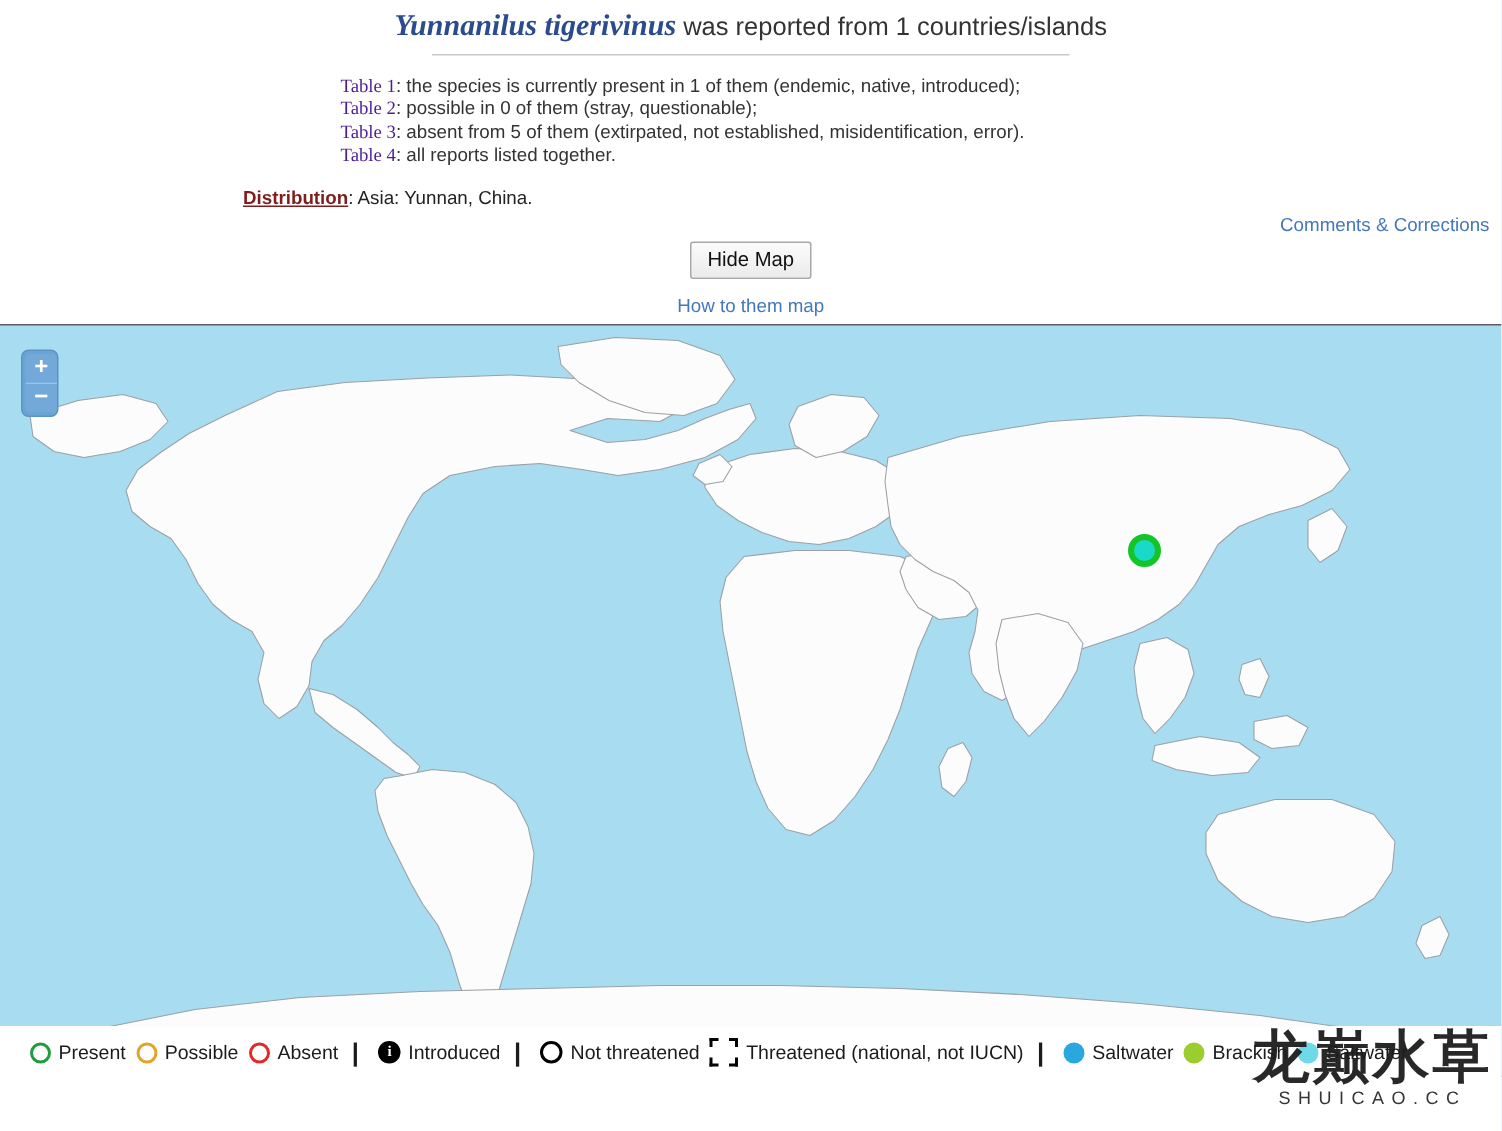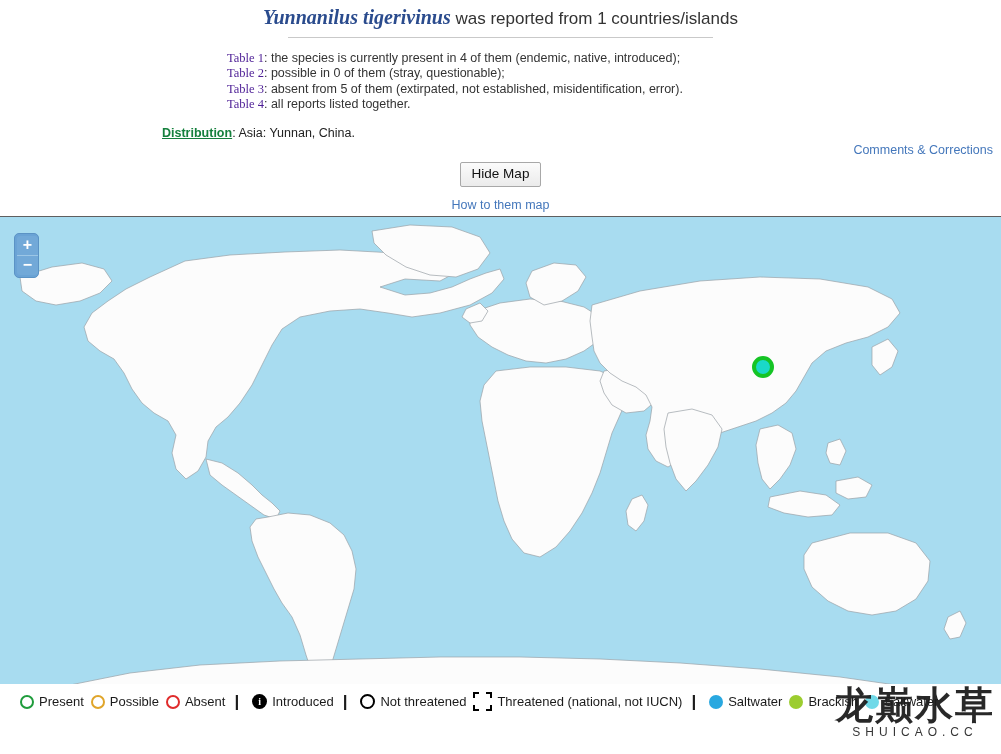--- a/index.html
+++ b/index.html
@@ -64,21 +64,21 @@
   .distribution {
     margin-top: 14px;
     padding-left: 162px;
     font-size: 12.5px;
     color: #222222;
     white-space: nowrap;
   }
   .distribution .dlabel {
     font-weight: bold;
     text-decoration: underline;
-    color: #15803d;
+    color: #7f1d1d;
   }
 
   
   .comments-link {
     position: absolute;
     right: 8px;
     top: 143px;
     font-size: 12.5px;
     color: #4477bb;
     text-decoration: none;
@@ -269,21 +269,21 @@
 </head>
 <body>
 
 <div class="page-title">
   <span class="sciname">Yunnanilus tigerivinus</span><span> was reported from 1 countries/islands</span>
 </div>
 <hr class="title-rule">
 
 <div class="tables-block">
   <div class="trow">
-    <a class="tlink">Table 1</a><span>: the species is currently present in 4 of them (endemic, native, introduced);</span>
+    <a class="tlink">Table 1</a><span>: the species is currently present in 1 of them (endemic, native, introduced);</span>
   </div>
   <div class="trow">
     <a class="tlink">Table 2</a><span>: possible in 0 of them (stray, questionable);</span>
   </div>
   <div class="trow">
     <a class="tlink">Table 3</a><span>: absent from 5 of them (extirpated, not established, misidentification, error).</span>
   </div>
   <div class="trow">
     <a class="tlink">Table 4</a><span>: all reports listed together.</span>
   </div>

